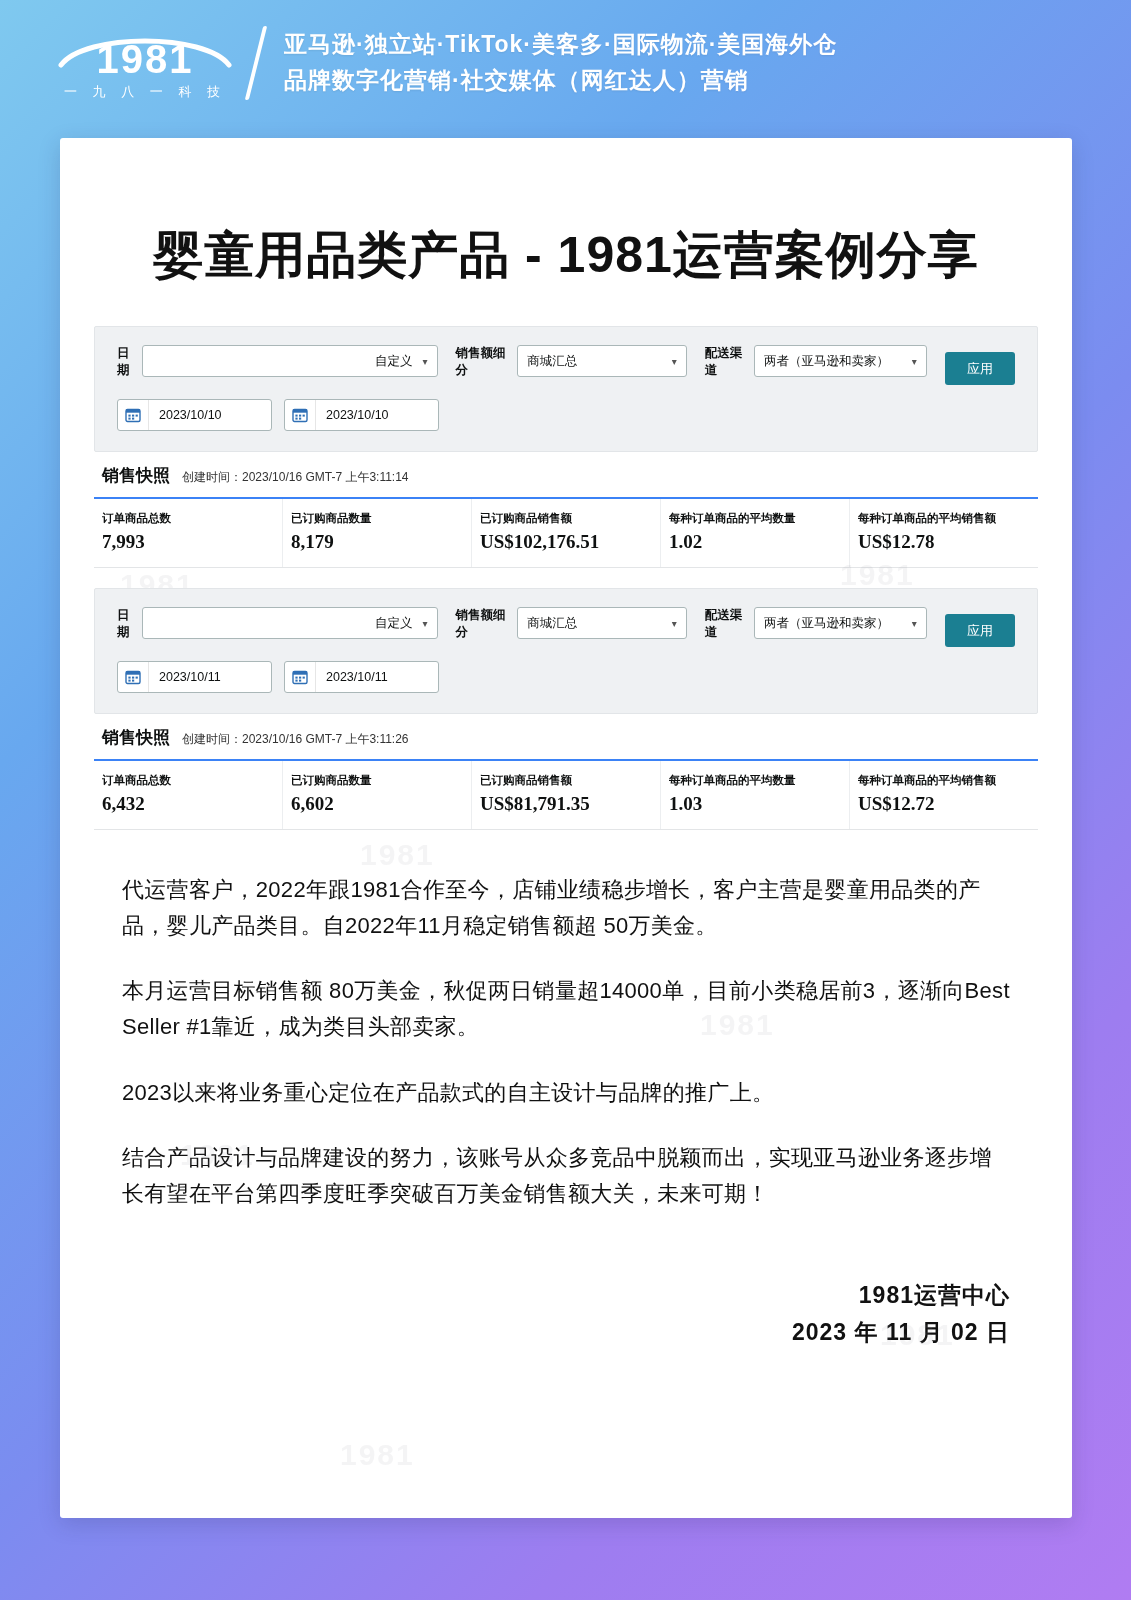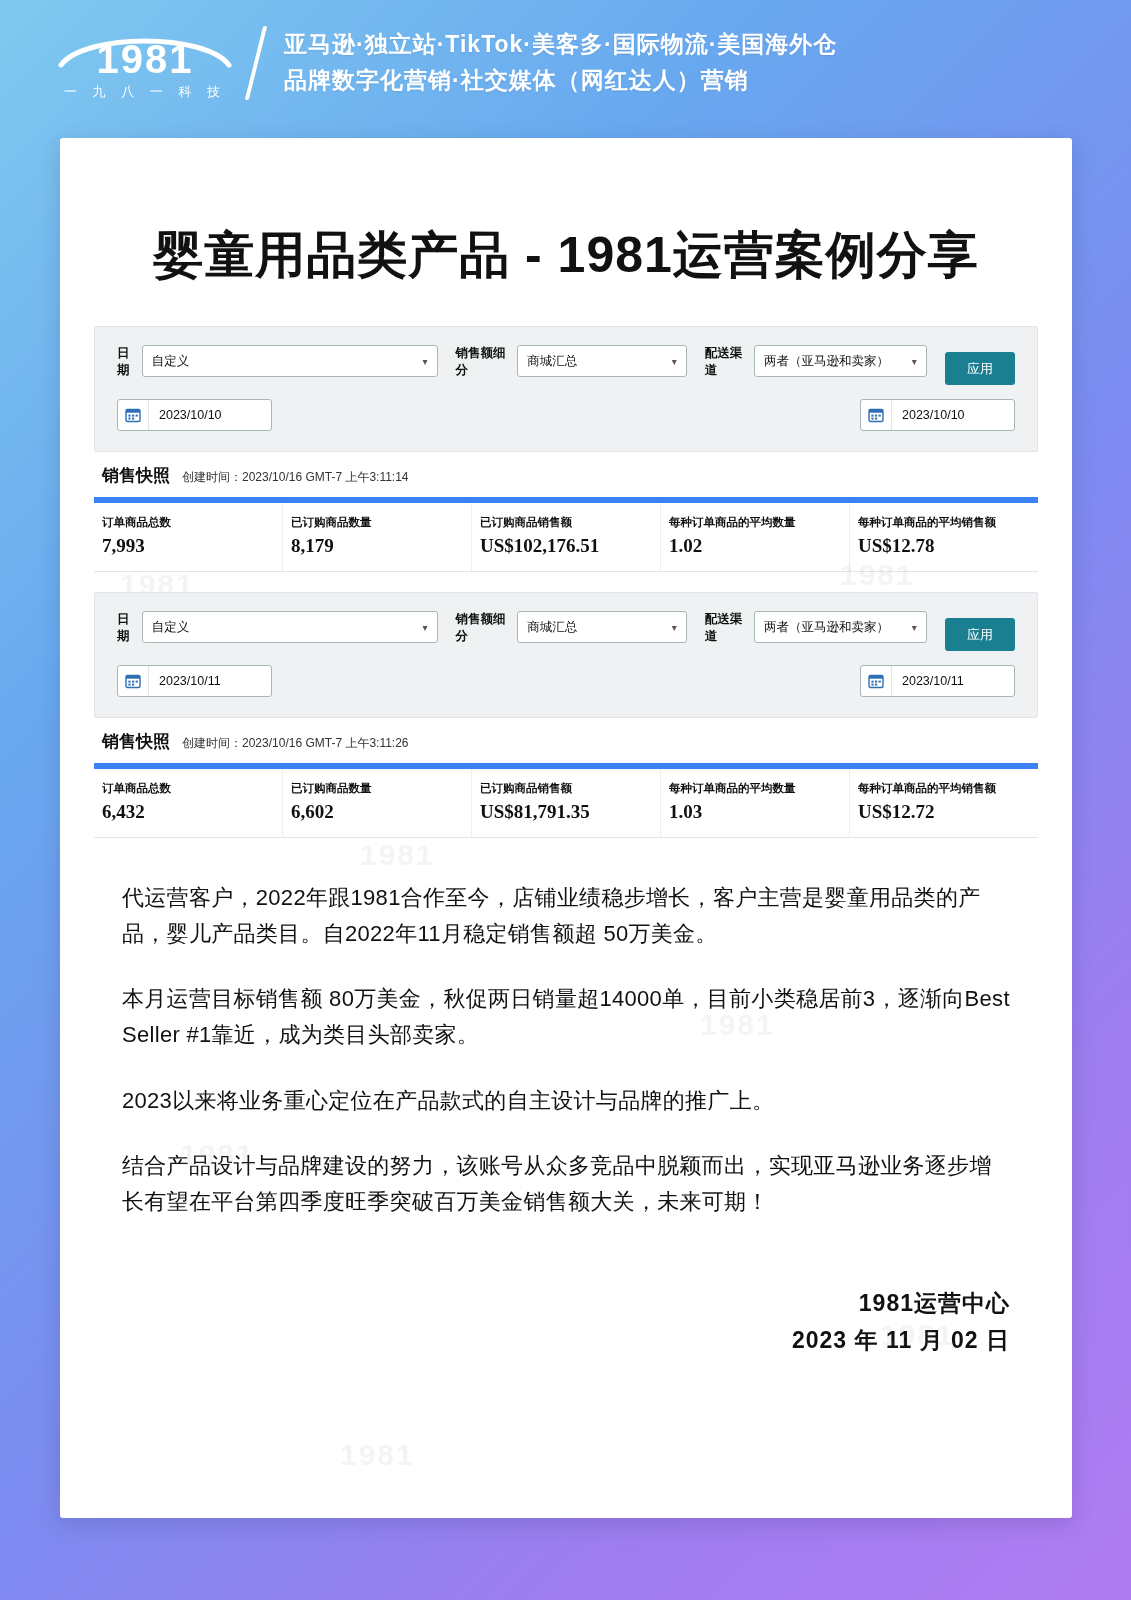--- a/index.html
+++ b/index.html
@@ -54,42 +54,42 @@
   }
   .filters-row{display:flex;align-items:flex-end;gap:18px;}
   .fgroup{display:flex;flex-direction:row;}
   .flabel{font-size:12.5px;color:#0f1111;font-weight:bold;margin-bottom:6px;}
   .select{
     background:#fff;border:1px solid #aab7b8;border-radius:3px;
     height:32px;display:flex;align-items:center;justify-content:space-between;
     padding:0 9px;font-size:12.5px;color:#0f1111;box-sizing:border-box;
   }
   .select .chev{font-size:10px;color:#555;margin-left:10px;}
-  .w-date{width:300px;}
+  .w-date{width:300px;justify-content:flex-end;}
   .w-seg{width:172px;}
   .w-chan{width:175px;}
-  .date-row{display:flex;gap:20px;margin-top:14px;justify-content:space-between;}
+  .date-row{display:flex;gap:12px;margin-top:14px;}
   .date-input{
     width:155px;height:32px;background:#fff;border:1px solid #aab7b8;border-radius:3px;
     display:flex;align-items:center;box-sizing:border-box;
   }
   .cal{
     width:30px;height:30px;display:flex;align-items:center;justify-content:center;
     border-right:1px solid #e6e6e6;
   }
   .cal svg{display:block;}
   .date-val{font-size:12.5px;color:#0f1111;padding-left:10px;}
   .apply{
     background:#1b7f92;color:#ffffff;border:none;border-radius:3px;
     width:71px;height:33px;font-size:13px;cursor:pointer;
     font-family:"Liberation Sans",sans-serif;
   }
   .snapshot-bar{
     display:flex;align-items:baseline;gap:12px;
-    border-bottom:6px solid #3b82f6;padding:12px 8px 10px 8px;
+    border-bottom:2px solid #3b82f6;padding:12px 8px 10px 8px;
   }
   .snap-title{font-size:17px;font-weight:bold;color:#0f1111;}
   .snap-time{font-size:12px;color:#333;}
   .metrics{display:flex;border-bottom:1px solid #e3e5e7;font-family:Liberation Serif, serif;}
   .metric{
     flex:1;padding:12px 0 14px 8px;border-right:1px solid #eceef0;box-sizing:border-box;
   }
   .metric:last-child{border-right:none;}
   .m-label{font-size:11.5px;color:#0f1111;font-weight:bold;margin-bottom:5px;white-space:nowrap;overflow:hidden;}
   .m-value{font-size:19px;font-weight:bold;color:#0f1111;}

